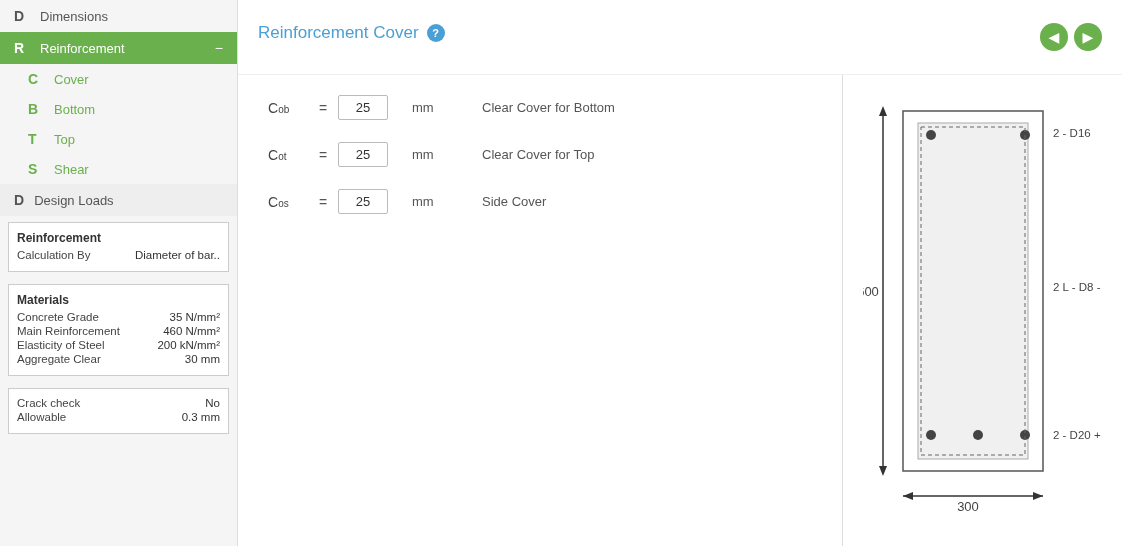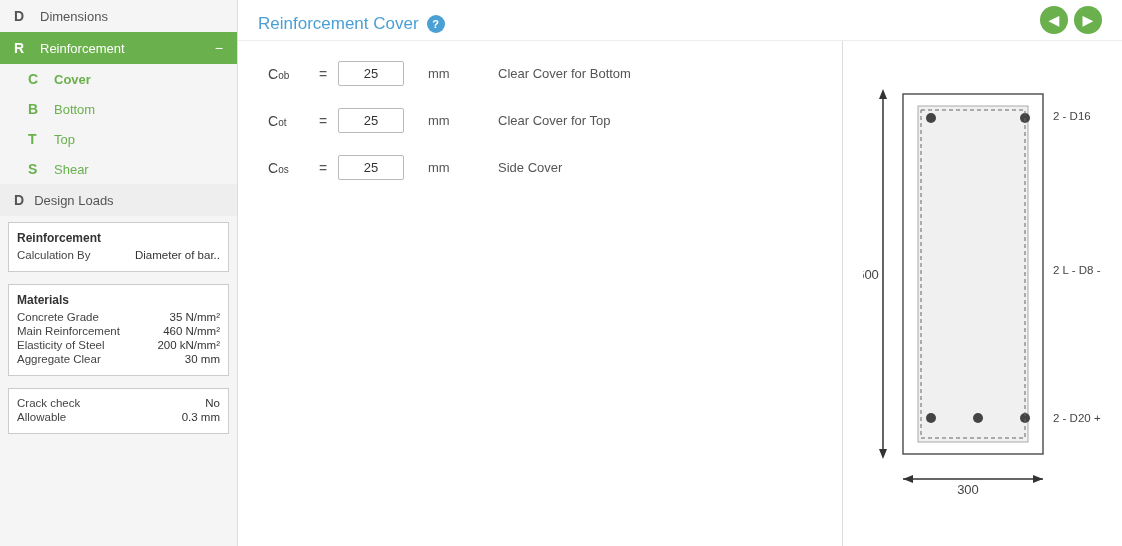--- a/index.html
+++ b/index.html
@@ -11,43 +11,43 @@
     .sidebar-item.active { background: #6ab04c; color: #fff; }
     .sidebar-item.active .item-letter { color: #fff; }
     .sidebar-item .item-letter { font-weight: bold; margin-right: 10px; font-size: 14px; width: 16px; }
     .sidebar-item .item-label { font-size: 13px; }
     .sidebar-item:not(.active) .item-letter { color: #555; }
     .sidebar-item:not(.active) .item-label { color: #555; text-align: right; }
 
     .sidebar-sub-item { display: flex; align-items: center; padding: 7px 14px 7px 28px; cursor: pointer; }
     .sidebar-sub-item .sub-letter { font-weight: bold; margin-right: 10px; font-size: 14px; width: 16px; color: #6ab04c; }
     .sidebar-sub-item .sub-label { font-size: 13px; color: #6ab04c; }
-    .sidebar-sub-item.active-sub .sub-label { font-weight: bold; text-align: right; }
+    .sidebar-sub-item.active-sub .sub-label { font-weight: normal; text-align: right; }
     .sidebar-section { display: flex; align-items: center; padding: 8px 14px; background: #eee; }
     .sidebar-section .sec-letter { font-weight: bold; margin-right: 10px; font-size: 14px; color: #555; }
     .sidebar-section .sec-label { font-size: 13px; color: #555; font-weight: normal; }
 
     .info-box { border: 1px solid #ccc; margin: 6px 8px; padding: 8px; background: #fff; }
     .info-box-title { font-weight: bold; font-size: 12px; margin-bottom: 4px; color: #333; }
     .info-row { display: flex; justify-content: space-between; font-size: 11.5px; color: #444; margin-bottom: 2px; }
     .info-row .val { color: #333; }
 
-    .top-bar { display: flex; align-items: flex-end; justify-content: space-between; padding: 6px 20px; border-bottom: 1px solid #eee; }
+    .top-bar { display: flex; align-items: flex-start; justify-content: space-between; padding: 23px 20px; border-bottom: 1px solid #eee; }
     .page-title-area { display: flex; align-items: center; gap: 8px; }
     .page-title { font-size: 17px; color: #4a9fd4; font-weight: normal; }
     .help-icon { width: 18px; height: 18px; border-radius: 50%; background: #4a9fd4; color: #fff; display: flex; align-items: center; justify-content: center; font-size: 11px; font-weight: bold; cursor: pointer; }
     .nav-arrows { display: flex; gap: 6px; }
     .nav-btn { width: 28px; height: 28px; border-radius: 50%; background: #6ab04c; color: #fff; border: none; cursor: pointer; display: flex; align-items: center; justify-content: center; font-size: 14px; }
 
     .form-area { padding: 20px 30px; flex: 1; }
     .form-row { display: flex; align-items: center; margin-bottom: 22px; gap: 0; }
     .form-label { font-size: 14px; color: #444; width: 40px; display: flex; align-items: baseline; }
     .form-label sub { font-size: 10px; }
     .eq-sign { width: 30px; text-align: center; color: #555; font-size: 14px; }
-    .form-input { width: 66px; border: 1px solid #bbb; padding: 4px 8px; text-align: center; font-size: 13px; color: #333; border-radius: 2px; }
+    .form-input { width: 50px; border: 1px solid #bbb; padding: 4px 8px; text-align: center; font-size: 13px; color: #333; border-radius: 2px; }
     .form-unit { width: 50px; margin-left: 24px; color: #555; font-size: 13px; }
     .form-desc { margin-left: 20px; color: #555; font-size: 13px; text-align: center; }
 
     
     .diagram-area { width: 280px; min-width: 280px; border-left: 1px solid #ddd; display: flex; align-items: center; justify-content: center; padding: 10px; }
     .diagram-svg { }
   </style>
 </head>
 <body>
 

